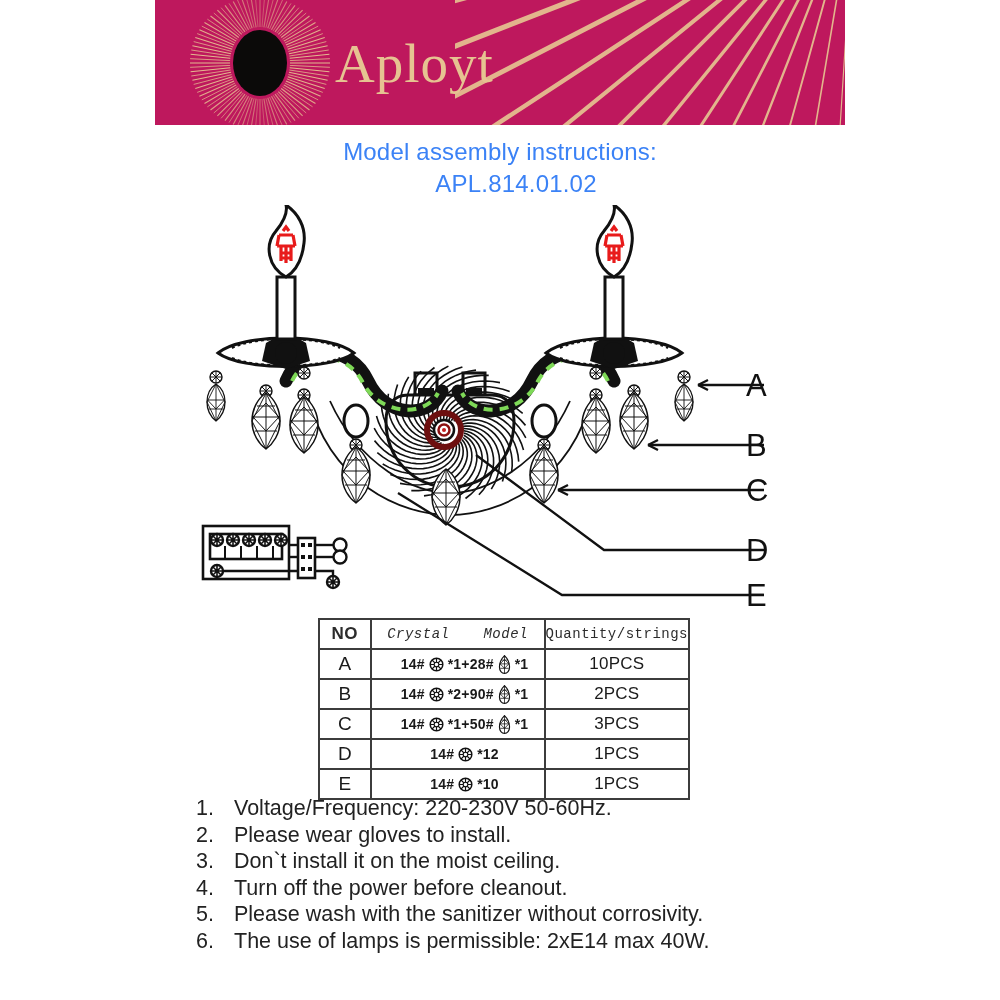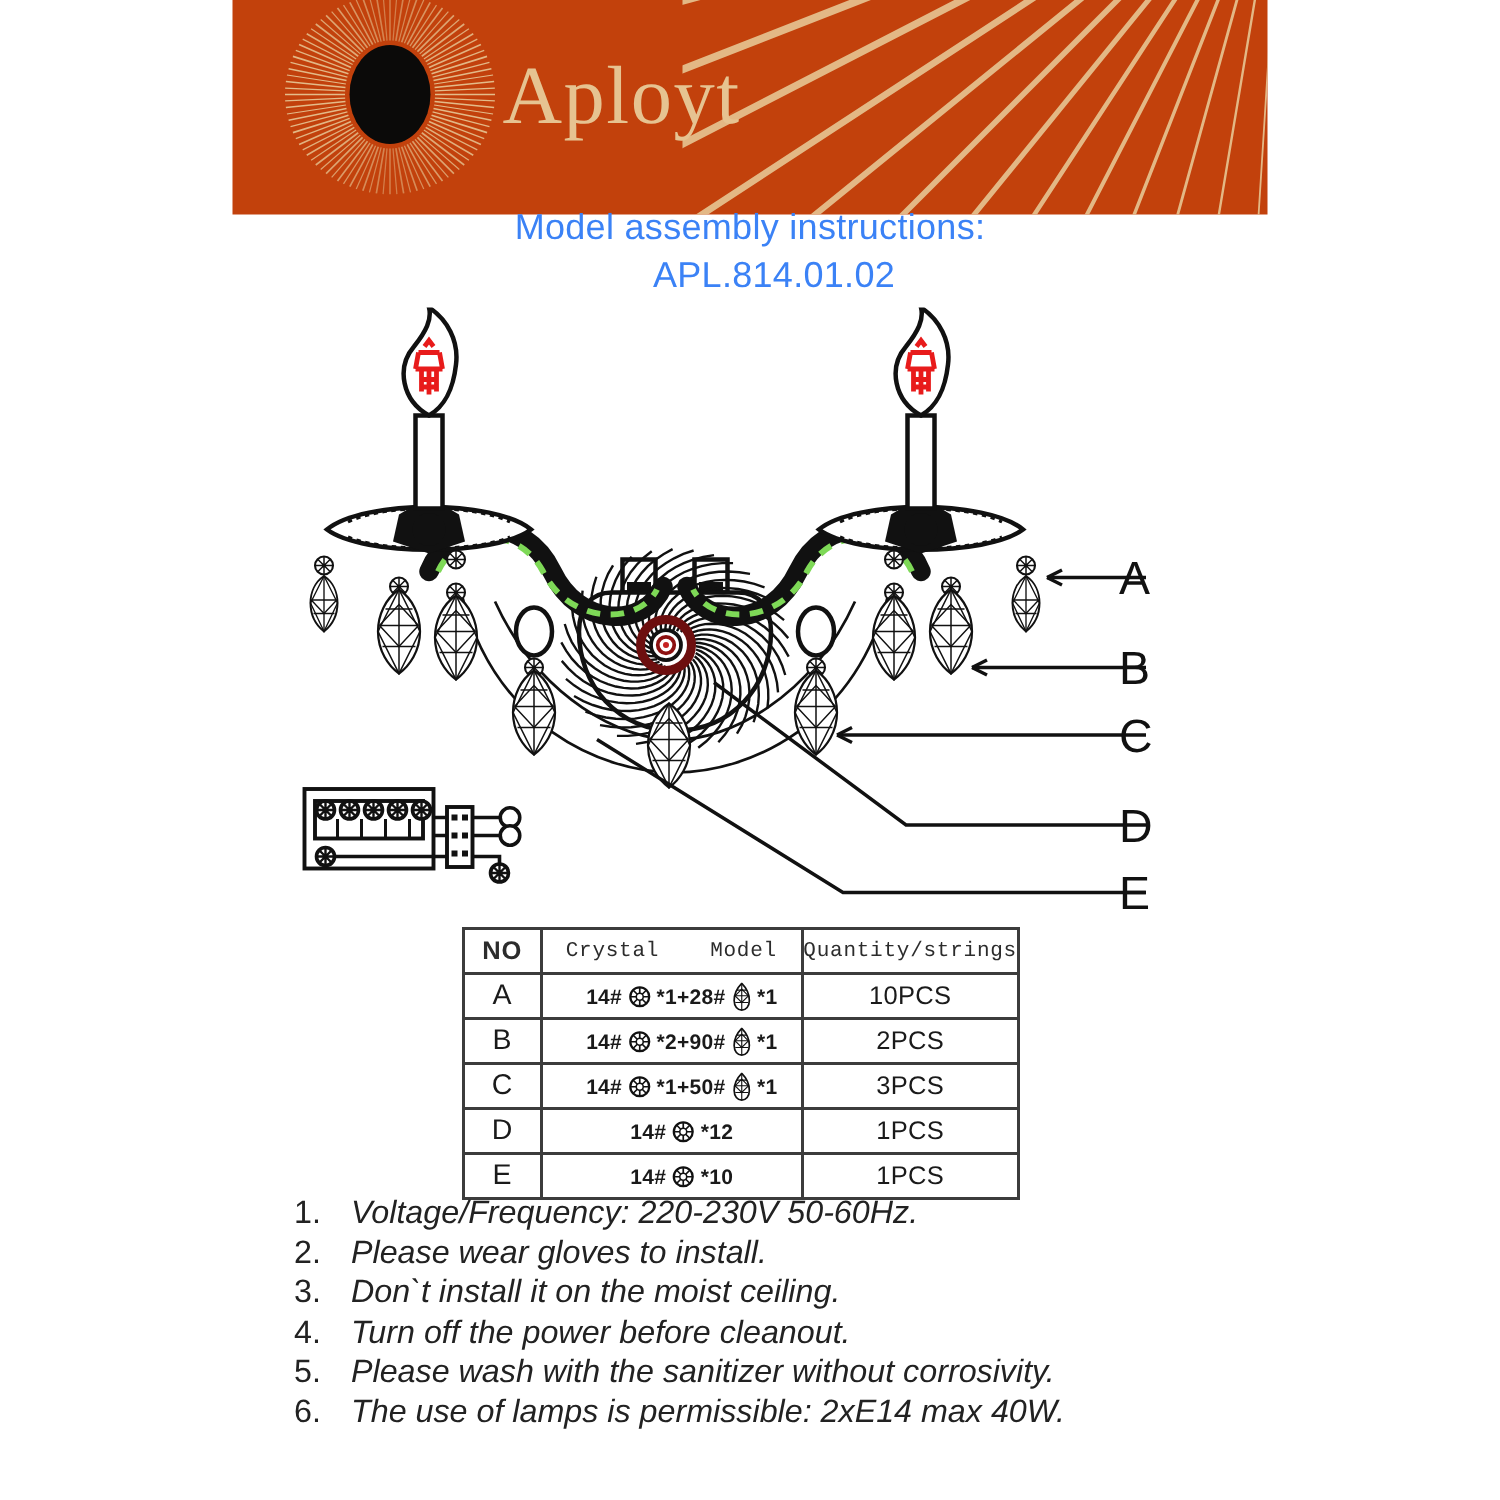--- a/index.html
+++ b/index.html
@@ -15,22 +15,22 @@
     position: relative;
     overflow: hidden;
   }
 
   
   #brand-header {
     position: absolute;
     left: 155px;
     top: 0;
     width: 690px;
-    height: 143px;
-    background: #c2410c;
+    height: 125px;
+    background: #be185d;
     overflow: hidden;
   }
   #brand-header .rays-right,
   #brand-header .burst-left,
   #brand-header .wordmark {
     position: absolute;
   }
   #brand-header .burst-left {
     left: 20px;
     top: -12px;
@@ -92,21 +92,21 @@
     font-size: 31px;
     color: #111;
     font-weight: 400;
     line-height: 1;
     font-family: "Liberation Sans", sans-serif;
   }
 
   
   #parts-table {
     position: absolute;
-    left: 308px;
+    left: 318px;
     top: 618px;
     width: 372px;
     border-collapse: collapse;
     background: #fff;
   }
   #parts-table td, #parts-table th {
     border: 2px solid #3c3c3c;
     padding: 0;
     height: 28px;
     text-align: center;
@@ -151,20 +151,21 @@
   }
   .crystal-spec .ic {
     display: inline-block;
     vertical-align: middle;
     margin: 0 2px;
   }
   .hdr-crystal-inner {
     display: inline-flex;
     gap: 34px;
     justify-content: center;
+    font-style: italic;
   }
 
   
   #instructions {
     position: absolute;
     left: 196px;
     top: 796px;
     width: 760px;
   }
   #instructions .inst-row {
@@ -175,21 +176,20 @@
     color: #222;
     margin-bottom: 1px;
   }
   #instructions .inst-num {
     width: 38px;
     flex: 0 0 38px;
     text-align: left;
   }
   #instructions .inst-text {
     flex: 1 1 auto;
-    font-style: italic;
   }
 </style>
 </head>
 <body>
 
 <div id="brand-header">
 
   <svg class="burst-left" viewBox="0 0 170 150">
     <g id="burst-rays">
         <line x1="115.0" y1="75.0" x2="155.0" y2="75.0" stroke="#e6c391" stroke-width="1.1" opacity="0.95"></line>

